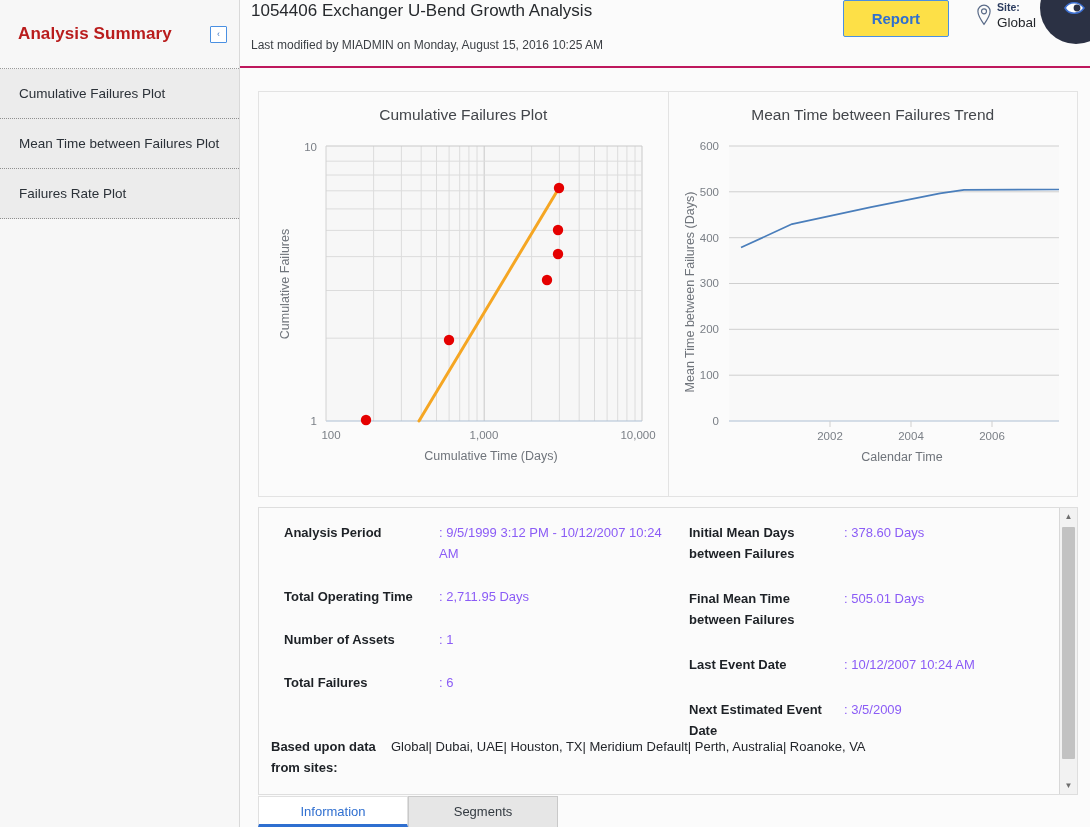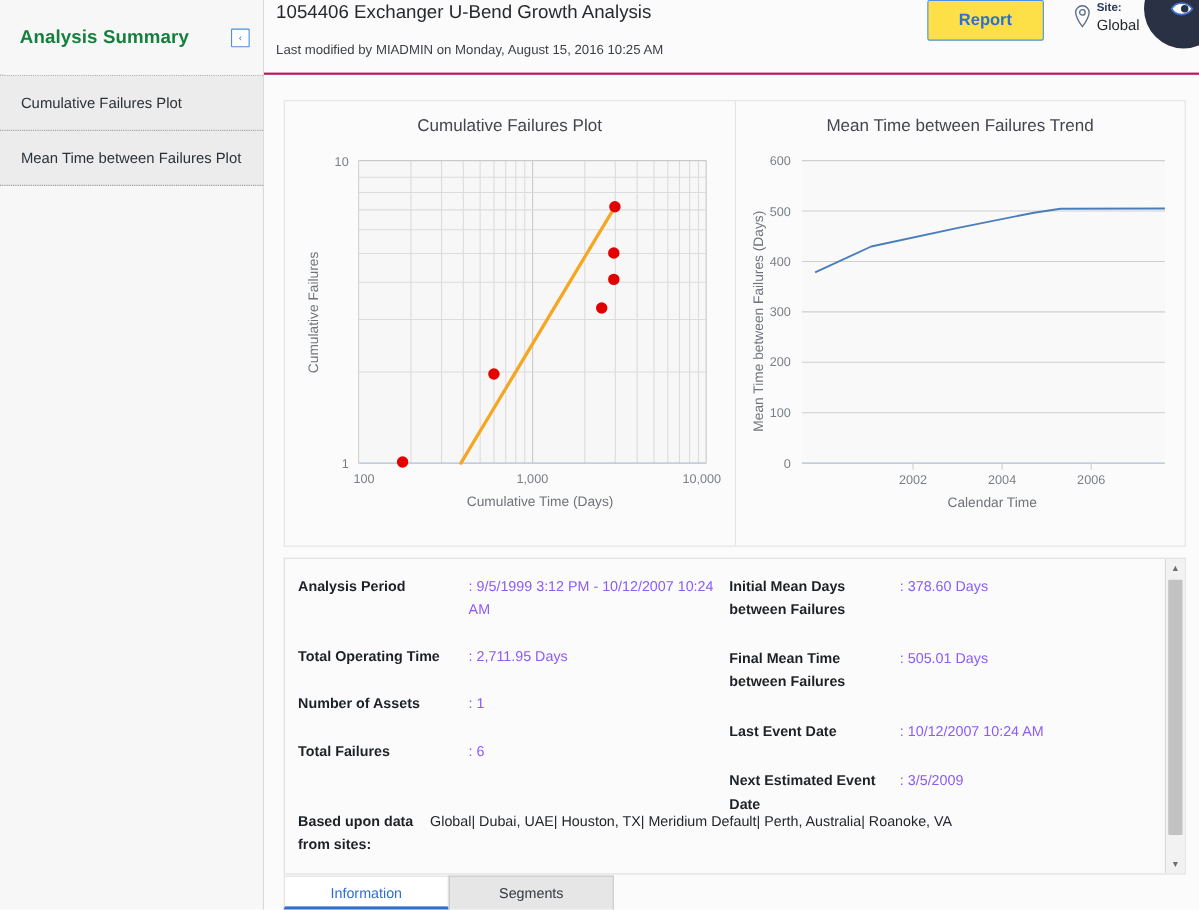--- a/index.html
+++ b/index.html
@@ -44,21 +44,21 @@
   }
   .sidebar-accent {
     position: absolute;
     left: 0; top: 0;
     width: 4px; height: 68px;
     background: #4a90e2;
   }
   .sidebar-title {
     font-size: 17px;
     font-weight: bold;
-    color: #15803d;
+    color: #b91c1c;
     letter-spacing: .1px;
     flex: 1;
   }
   .collapse-btn {
     width: 17px;
     height: 17px;
     border: 1px solid #4a90e2;
     background: #ffffff;
     color: #3a76c4;
     font-size: 9px;
@@ -189,21 +189,21 @@
     box-sizing: border-box;
     overflow: hidden;
   }
   .info-content {
     flex: 1;
     padding: 14px 10px 0 12px;
     display: flex;
     box-sizing: border-box;
     position: relative;
   }
-  .info-col { position: relative; }
+  .info-col { position: relative; margin-left: 13px; }
   .info-col.left { width: 392px; }
   .info-col.right { flex: 1; }
   .info-row {
     display: flex;
     margin-bottom: 22px;
     line-height: 21px;
   }
   .info-row.tall { margin-bottom: 24px; }
   .info-label {
     font-size: 13px;
@@ -306,20 +306,21 @@
 
   <aside class="sidebar">
     <div class="sidebar-accent"></div>
     <div class="sidebar-header">
       <div class="sidebar-title">Analysis Summary</div>
       <div class="collapse-btn">‹</div>
     </div>
     <nav class="nav-list">
       <div class="nav-item">Cumulative Failures Plot</div>
       <div class="nav-item">Mean Time between Failures Plot</div>
+      <div class="nav-item">Failures Rate Plot</div>
     </nav>
   </aside>
 
   <section class="main">
 
     <div class="topbar">
       <div class="title-block">
         <div class="page-title">1054406 Exchanger U-Bend Growth Analysis</div>
         <div class="page-subtitle">Last modified by MIADMIN on Monday, August 15, 2016 10:25 AM</div>
       </div>

